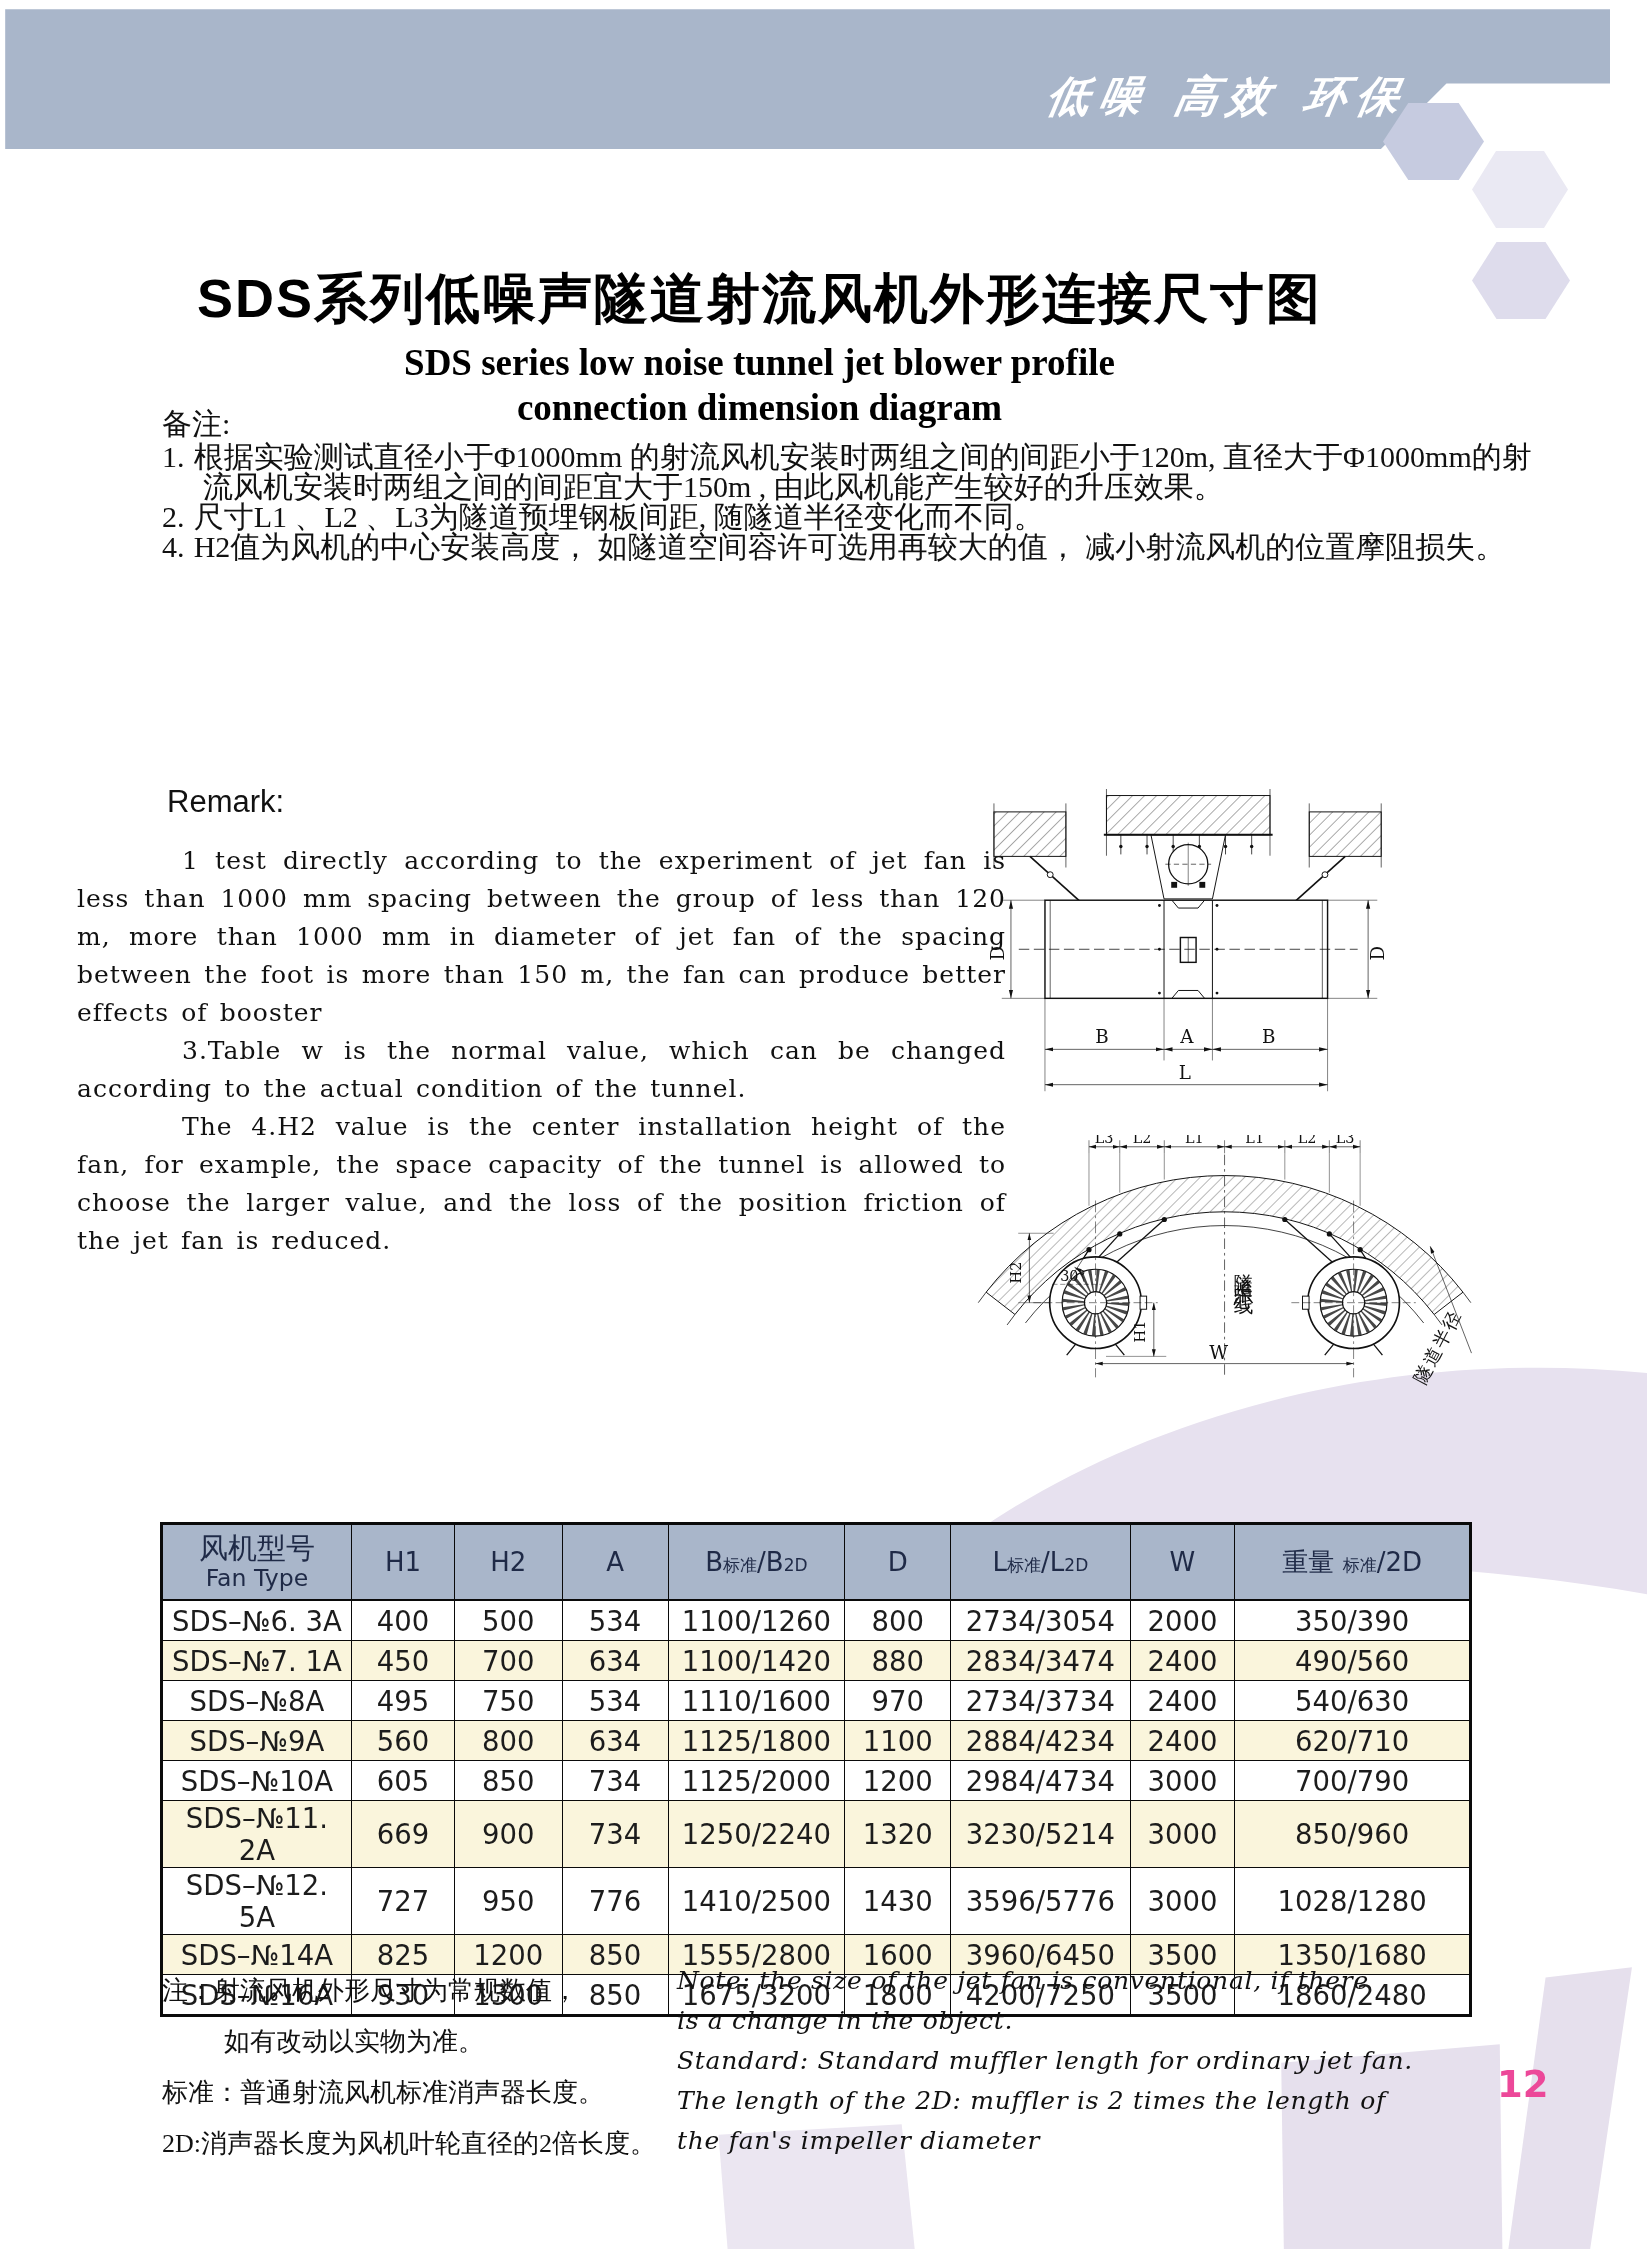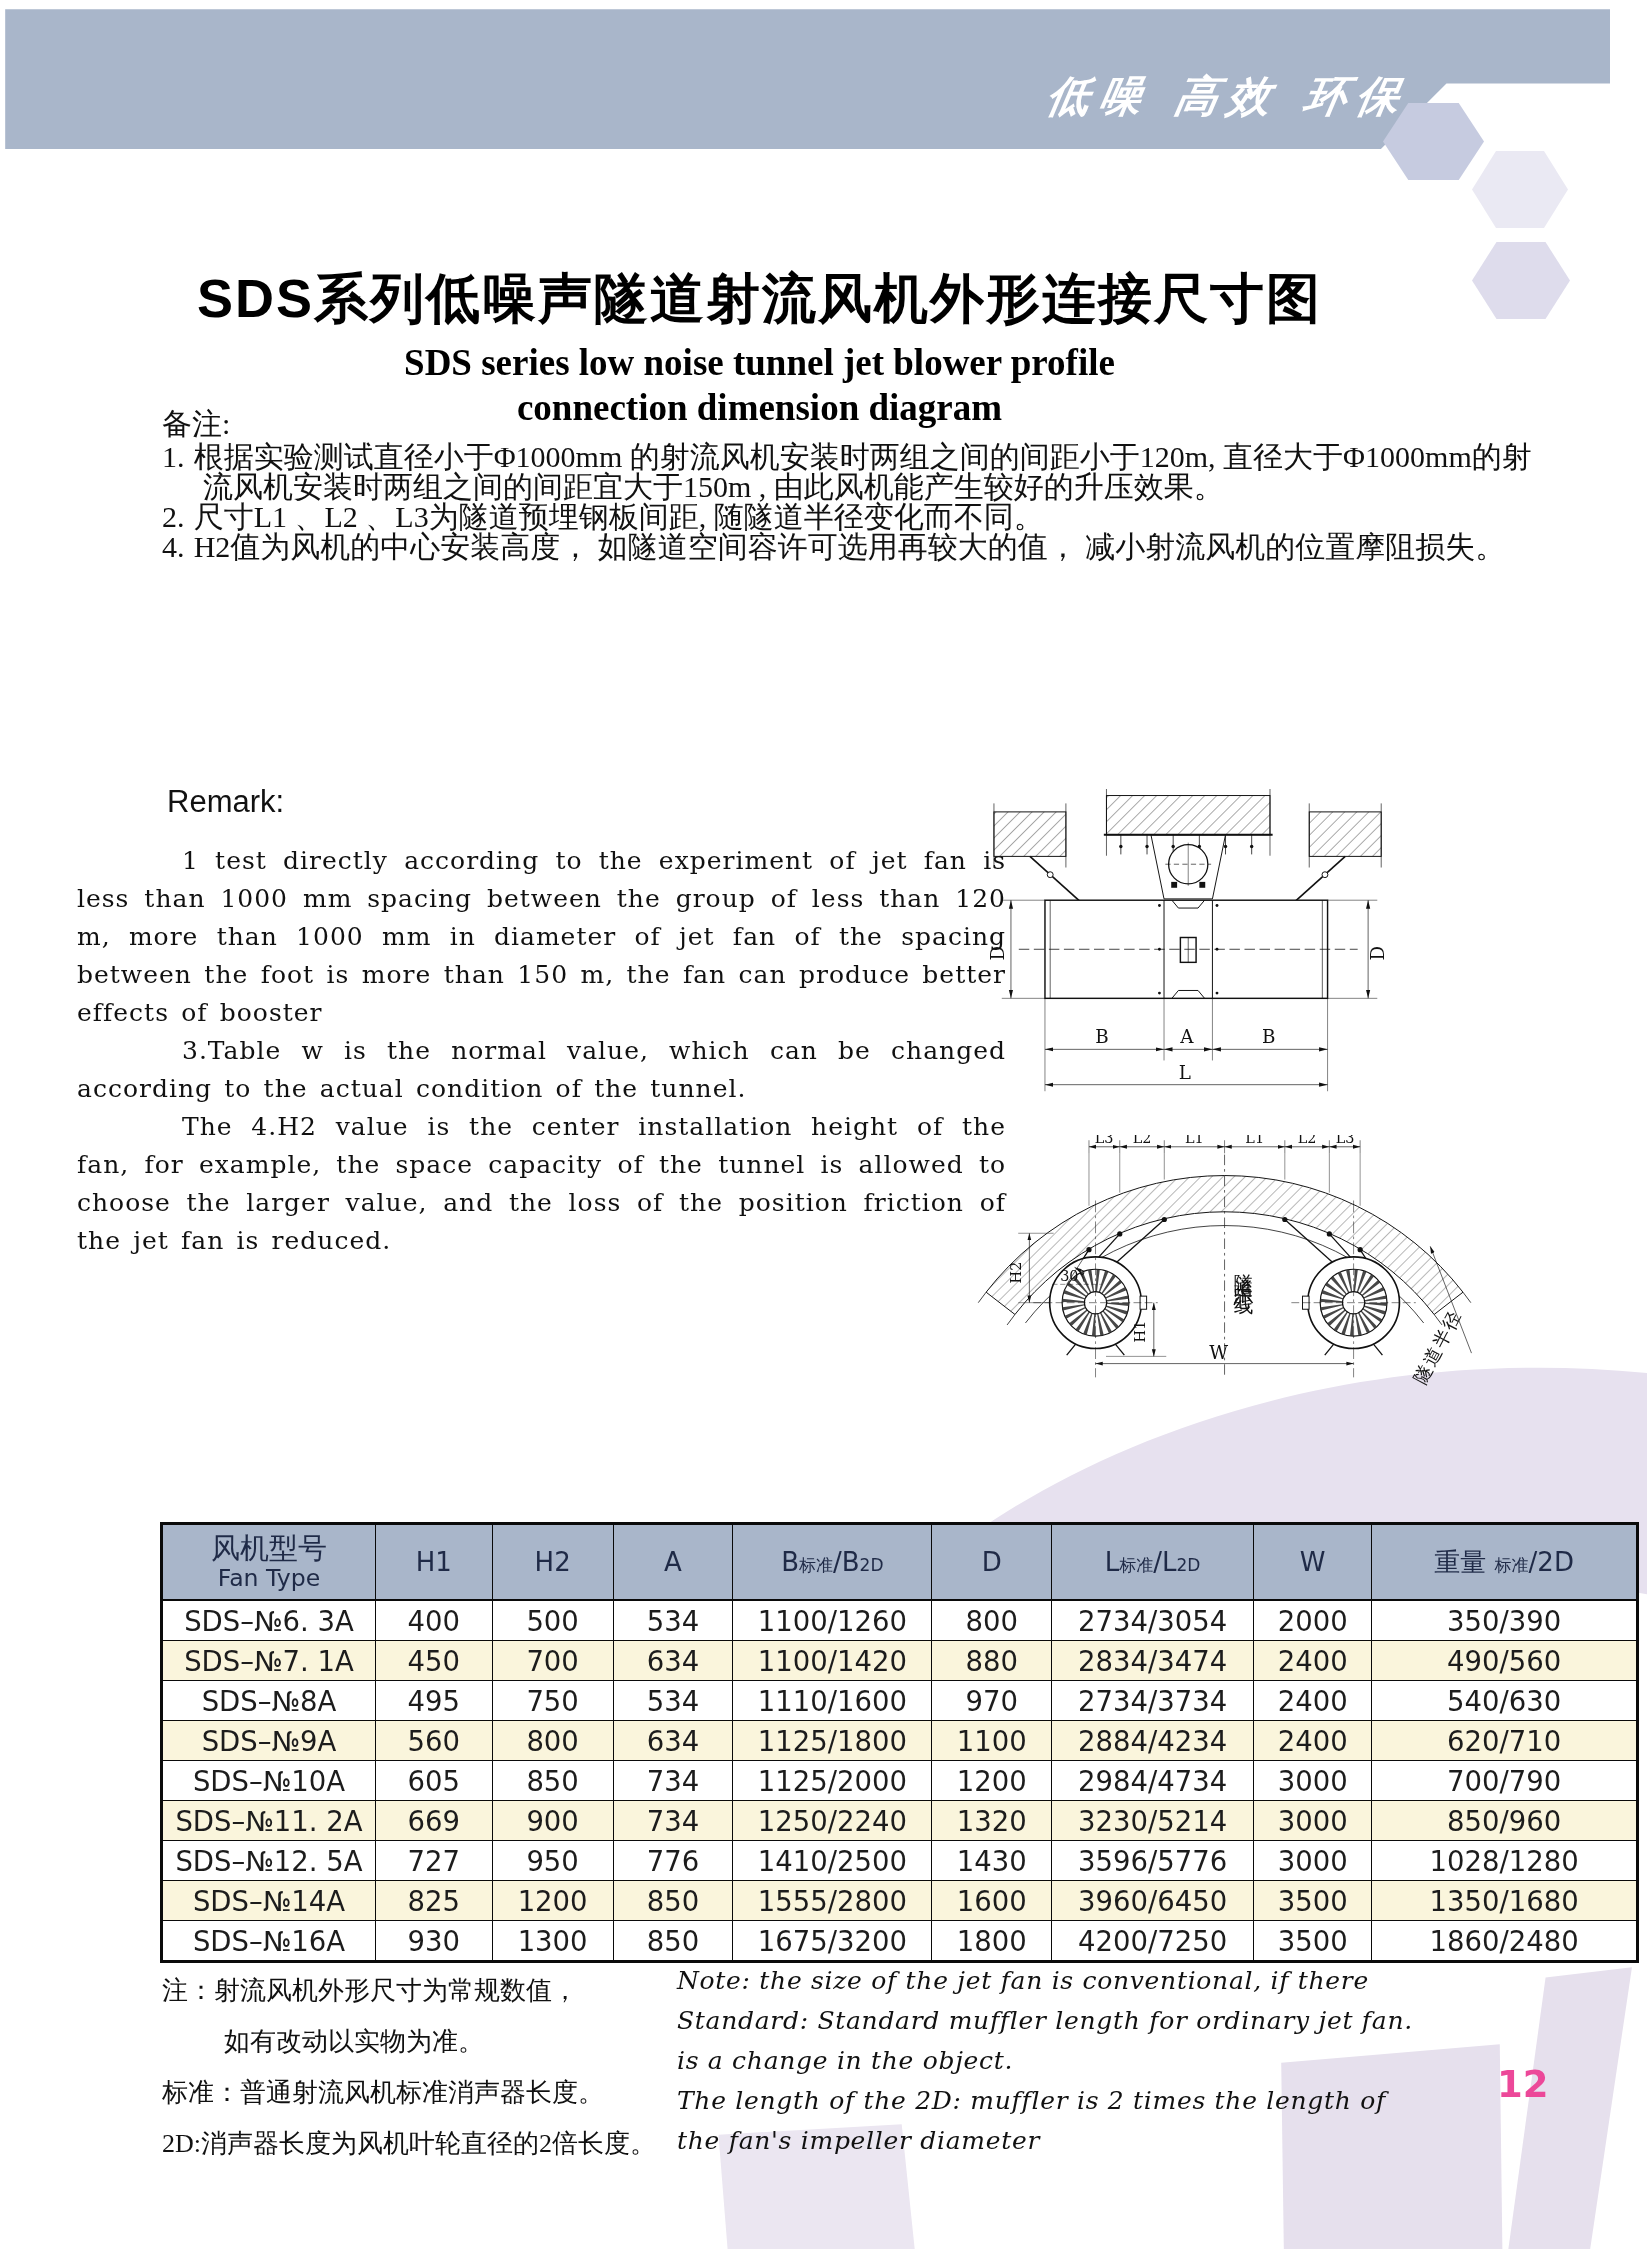--- a/index.html
+++ b/index.html
@@ -43,21 +43,21 @@
   .d1{left:982px;top:789px;width:419px;height:314px;}
   .d2{left:975px;top:1135px;width:524px;height:262px;}
   svg line,svg path,svg circle,svg rect{vector-effect:none;}
   .dimtext{font-family:"DejaVu Serif",serif;font-size:28px;fill:#111;}
   .dimtext2{font-family:"DejaVu Serif",serif;font-size:22px;fill:#111;}
   .vlabel{left:1230px;top:1258px;z-index:2;font-family:"Liberation Serif",serif;font-size:19.6px;
           writing-mode:vertical-rl;text-orientation:upright;letter-spacing:5.2px;color:#111;}
   .rlabel{left:1397px;top:1334px;z-index:2;font-family:"Liberation Serif",serif;font-size:18.3px;
           letter-spacing:2px;transform:rotate(-62deg);transform-origin:center;color:#111;white-space:nowrap;}
   
-  .spec-table{left:160px;top:1522px;width:1479px;z-index:2;border-collapse:collapse;table-layout:fixed;
+  .spec-table{left:160px;top:1522px;width:1312px;z-index:2;border-collapse:collapse;table-layout:fixed;
               background:#fff;border:3.3px solid #0a0a0a;padding-left:20px;}
   .spec-table th,.spec-table td{border:1.6px solid #0a0a0a;text-align:center;vertical-align:middle;
               font-family:"DejaVu Sans","Liberation Sans",sans-serif;overflow:hidden;}
   .spec-table thead th{background:#a9b6ca;color:#1f2a47;height:72px;font-size:26px;font-weight:normal;
               border-bottom:2.6px solid #0a0a0a;}
   .spec-table thead .zh{font-size:29px;display:block;line-height:33px;}
   .spec-table thead .en{font-size:23.6px;display:block;line-height:27.5px;}
   .spec-table thead .small{font-size:17px;text-align:center;}
   .spec-table tbody td{height:37px;font-size:27.5px;color:#1c1c1c;background:#ffffff;}
   .spec-table tbody tr.alt td{background:#faf5dc;}
@@ -459,21 +459,21 @@
   </table>
 
   <div class="abs fn-zh" id="fn-zh">
       <div>注：射流风机外形尺寸为常规数值，</div>
       <div class="indent">如有改动以实物为准。</div>
       <div>标准：普通射流风机标准消声器长度。</div>
       <div>2D:消声器长度为风机叶轮直径的2倍长度。</div>
     </div>
   <div class="abs fn-en" id="fn-en">
       <div>Note: the size of the jet fan is conventional, if there</div>
+      <div>is a change in the object.</div>
       <div>Standard: Standard muffler length for ordinary jet fan.</div>
-      <div>is a change in the object.</div>
       <div>The length of the 2D: muffler is 2 times the length of</div>
       <div>the fan's impeller diameter</div>
     </div>
 
   <div class="abs page-num">12</div>
 </div>
 
 
 </body></html>

